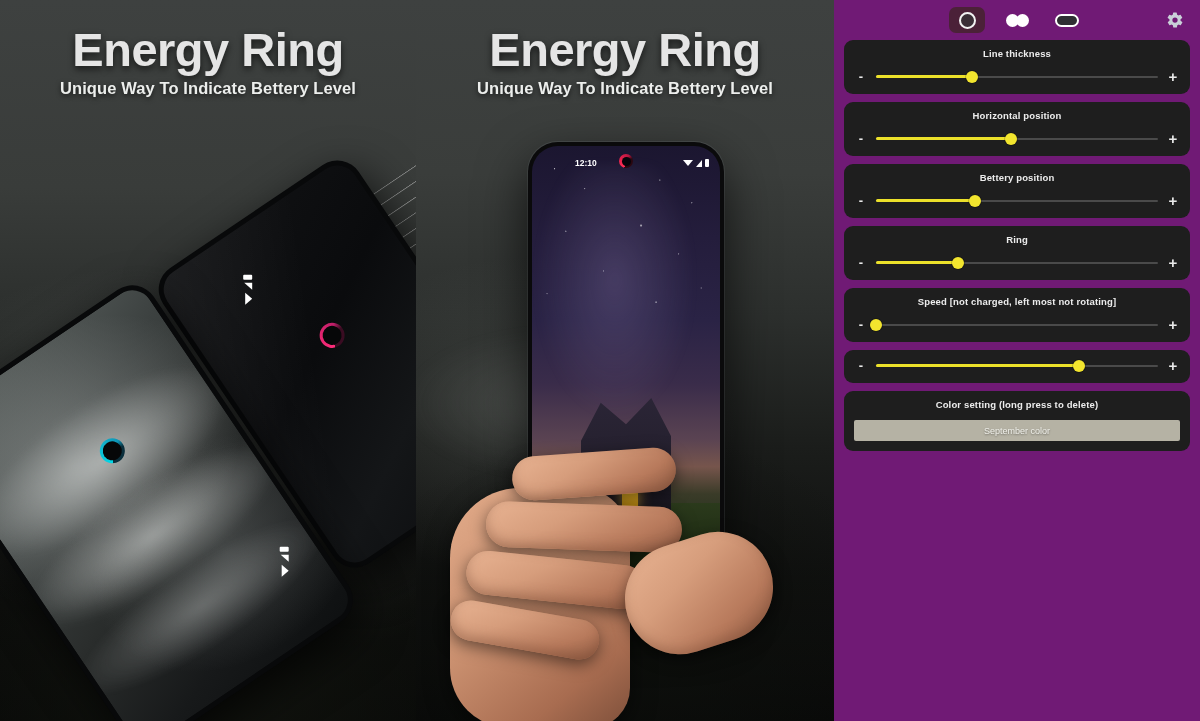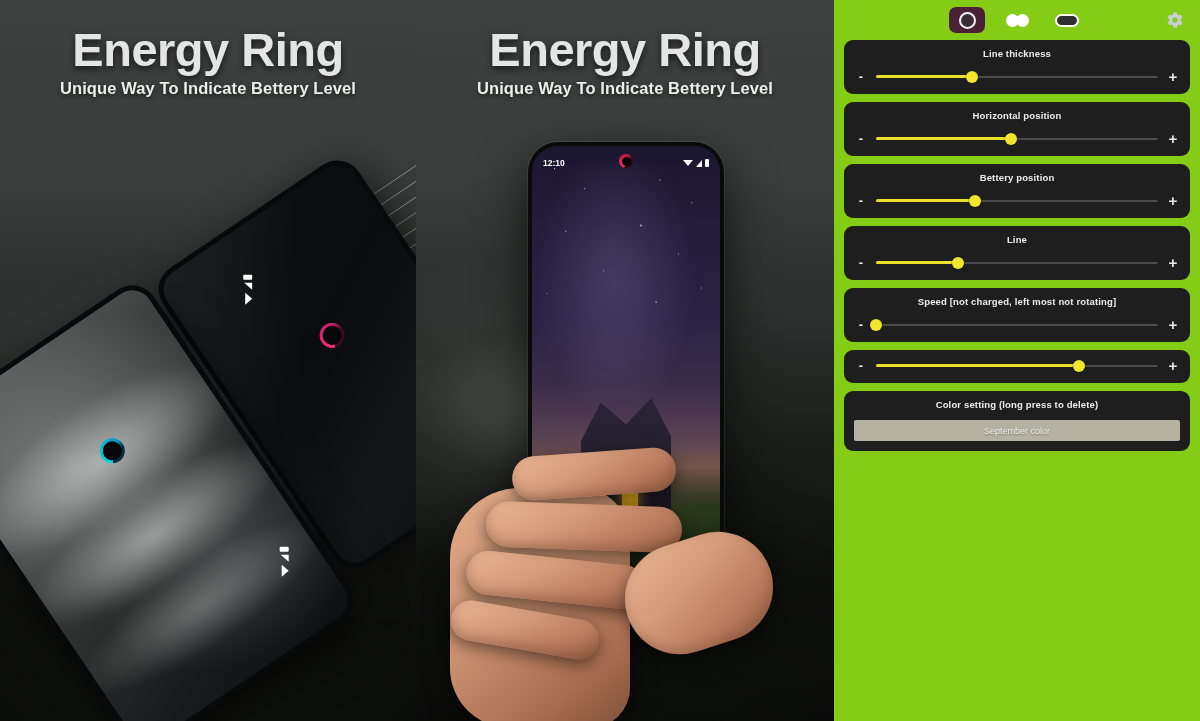--- a/index.html
+++ b/index.html
@@ -145,21 +145,21 @@
       radial-gradient(1px 1px at 8% 52%, rgba(255,255,255,.5), transparent),
       radial-gradient(1.2px 1.2px at 66% 55%, rgba(255,255,255,.7), transparent);
   }
   .milky{ position:absolute; left:-10%; top:4%; width:120%; height:56%;
     background:radial-gradient(ellipse 52% 80% at 45% 45%, rgba(180,160,220,.22), rgba(180,160,220,0) 68%);
     filter:blur(5px); }
   .bstatus{
     position:absolute; left:0; right:0; top:9px; height:16px;
     display:flex; align-items:center; justify-content:space-between; padding:0 11px; z-index:4;
   }
-  .bstatus .t{ color:#fff; font-size:8.5px; font-weight:bold; }
+  .bstatus .t{ color:#fff; font-size:8.5px; font-weight:bold;margin-left:32px; }
   .bstatus .icons{ display:flex; align-items:center; gap:3px; }
   .w-tri{ width:0;height:0;border-left:5px solid transparent;border-right:5px solid transparent;border-top:6px solid #fff; }
   .w-sig{ width:0;height:0;border-left:6px solid transparent;border-bottom:7px solid #fff; }
   .w-bat{ width:4.5px;height:7.5px;background:#fff;border-radius:1px; }
   .punch{ position:absolute; left:50%; top:8px; transform:translateX(-50%);
     width:14px;height:14px;border-radius:50%; z-index:5;
     background:conic-gradient(from 195deg,#ff2f55 0deg,#e01f4a 110deg,#b31640 195deg,#2a0710 235deg,#2a0710 360deg); }
   .punch .hole{ position:absolute; inset:2.5px; border-radius:50%; background:#05040a; }
   .bclock{ position:absolute; left:0; right:0; top:94px; text-align:center; z-index:4; }
   .bclock .time{ color:#fff; font-size:36px; font-weight:300; letter-spacing:.5px;
@@ -182,21 +182,21 @@
   
   .hand{ position:absolute; left:40px; top:408px; width:330px; height:320px; z-index:5; }
   .finger{ position:absolute; border-radius:40px;
     background:linear-gradient(150deg,#e9b493 0%,#d69d7c 38%,#b87a5c 74%,#8e5a42 100%);
     box-shadow:0 5px 16px rgba(0,0,0,.5), inset 0 -5px 12px rgba(110,65,45,.35); }
   .palm{ position:absolute; left:-6px; top:80px; width:180px; height:240px; border-radius:70px 50px 40px 60px;
     background:linear-gradient(140deg,#e2ab8a 0%,#cd9372 42%,#a86c50 78%,#7d4f3a 100%);
     box-shadow:0 8px 24px rgba(0,0,0,.55); }
 
   
-  .panel-c{ position:relative; width:366px; height:721px; background:#84cc16; padding:0 10px; }
+  .panel-c{ position:relative; width:366px; height:721px; background:#701a75; padding:0 10px; }
   .topbar{ height:40px; display:flex; align-items:center; position:relative; }
   .shape-tabs{ position:absolute; left:50%; transform:translateX(-50%); display:flex; gap:14px; align-items:center; }
   .shape-tab{ width:36px; height:26px; border-radius:7px; display:flex; align-items:center; justify-content:center; }
   .shape-tab.active{ background:#4b2138; }
   .sh-circle{ width:17px;height:17px;border-radius:50%;border:2px solid #f2f2f2;background:#3a2e36; }
   .sh-double{ display:flex; }
   .sh-double b{ width:13px;height:13px;border-radius:50%;background:#fff;display:block; }
   .sh-double b:last-child{ margin-left:-3px; }
   .sh-pill{ width:24px;height:13px;border-radius:8px;border:2px solid #fff;background:#2f2f33; }
   .gear-btn{ position:absolute; right:4px; top:50%; transform:translateY(-50%);
@@ -389,21 +389,21 @@
             <div class="pm minus">-</div>
             <div class="track">
               <div class="rail"></div>
               <div class="fill" style="width: 35%;"></div>
               <div class="thumb" style="left: 35%;"></div>
             </div>
             <div class="pm">+</div>
           </div>
         </div>
         <div class="card">
-          <div class="card-title">Line</div>
+          <div class="card-title">Ring</div>
           <div class="slider-row">
             <div class="pm minus">-</div>
             <div class="track">
               <div class="rail"></div>
               <div class="fill" style="width: 29%;"></div>
               <div class="thumb" style="left: 29%;"></div>
             </div>
             <div class="pm">+</div>
           </div>
         </div>

